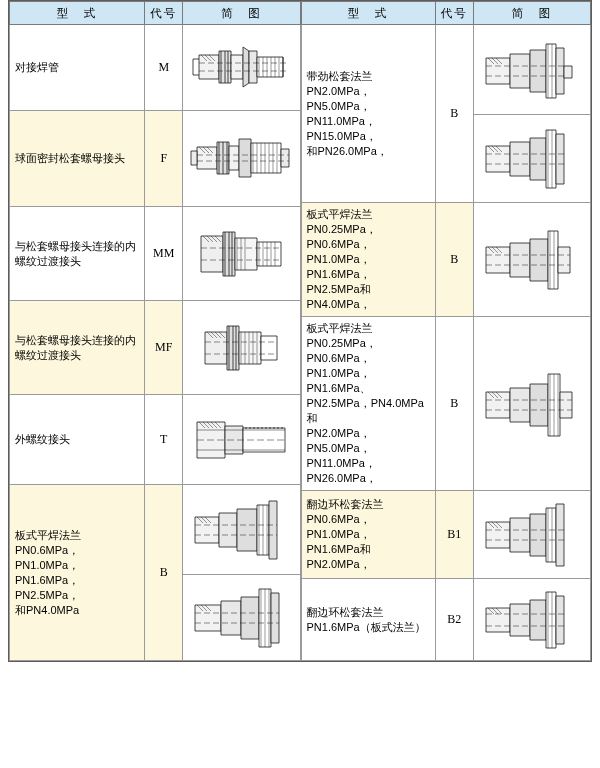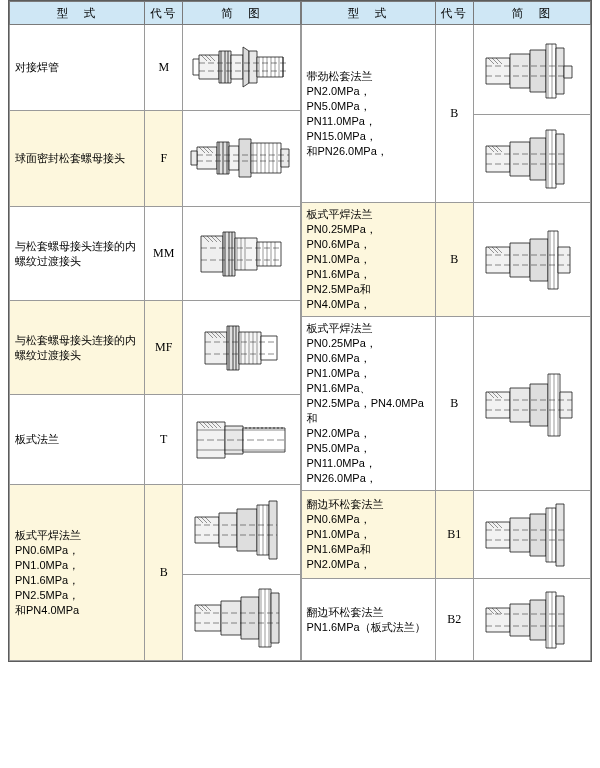--- a/index.html
+++ b/index.html
@@ -200,21 +200,21 @@
                 <path d="M56 26 L56 58 M60 26 L60 58 M64 26 L64 58 M68 26 L68 58 M72 26 L72 58"></path>
               </g>
               <g class="ln" stroke-width="0.6">
                 <path d="M44 20 V64 M48 20 V64 M51 20 V64"></path>
               </g>
             </svg>
           </td>
         </tr>
 
         <tr style="height:88px">
-          <td class="cell-type wh center-v">板式法兰</td>
+          <td class="cell-type wh center-v">外螺纹接头</td>
           <td class="cell-code wh">T</td>
           <td class="cell-fig">
             <svg width="112" height="80" viewBox="0 0 112 80">
               <g class="ln">
                 <path d="M12 22 H40 V58 H12 Z" fill="#f2f2f2"></path>
                 <path d="M40 26 H58 V54 H40 Z" fill="#e8e8e8"></path>
                 <path d="M58 28 H100 V52 H58 Z" fill="#ffffff"></path>
                 <path d="M12 30 H100 M12 50 H100" stroke-width="0.5"></path>
                 <path d="M12 40 H100" stroke-dasharray="7 3" stroke-width="0.5"></path>
               </g>

